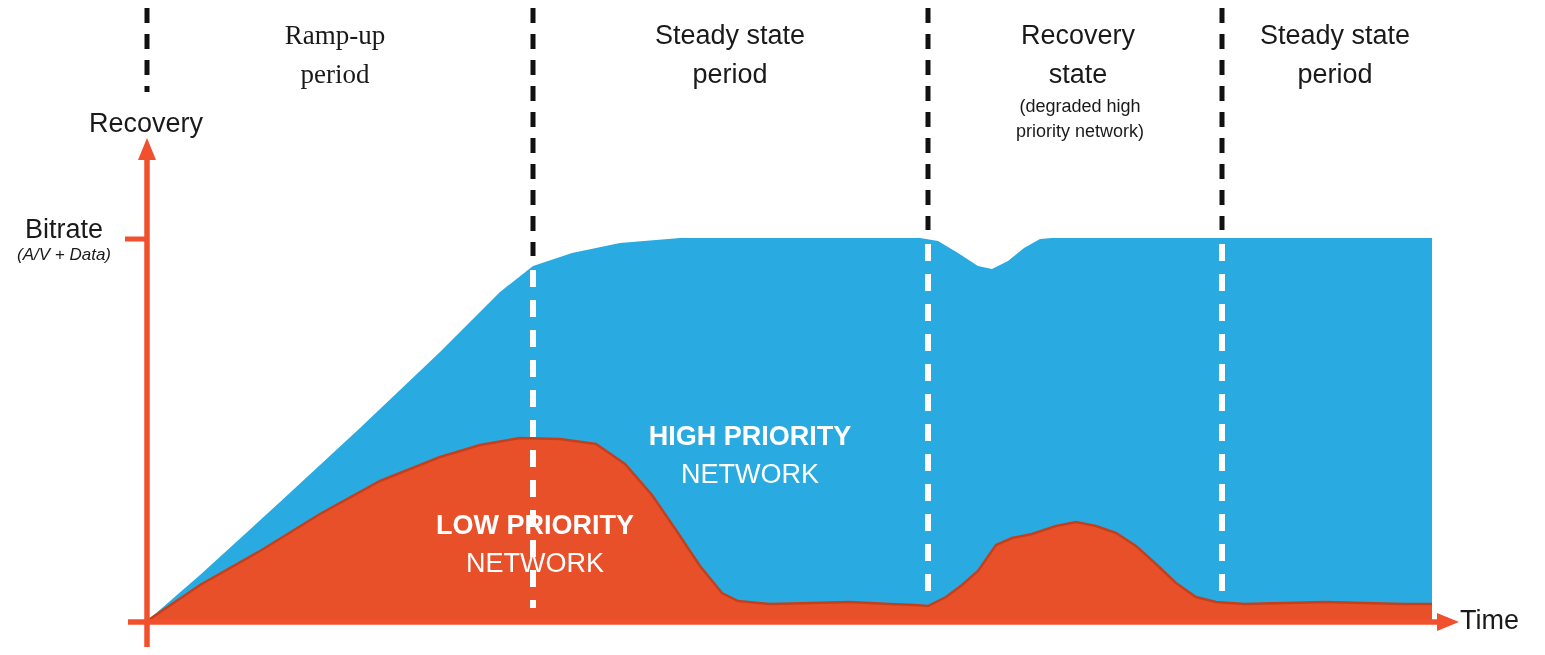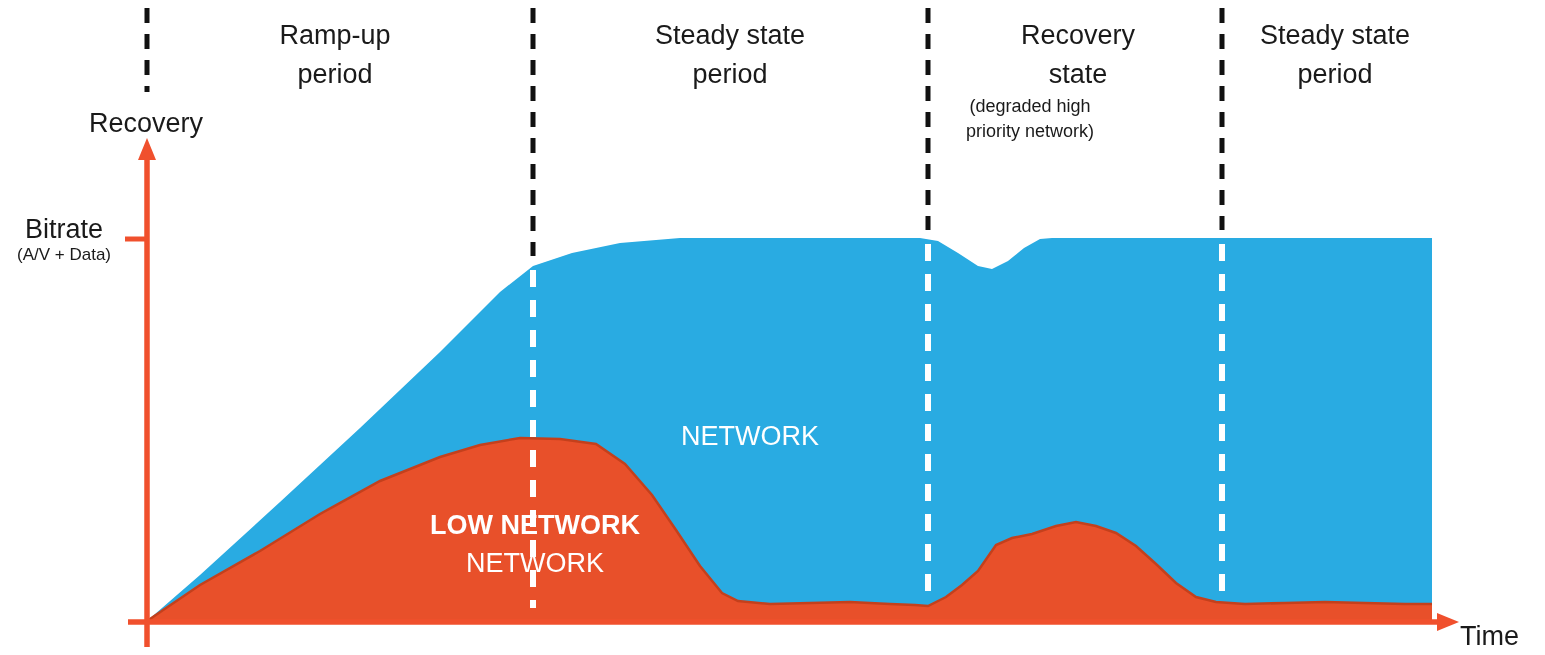--- a/index.html
+++ b/index.html
@@ -29,36 +29,36 @@
     line-height: 39px;
     font-size: 27px;
   }
   .lbl.small {
     font-size: 18px;
     line-height: 25px;
   }
   .lbl.left-align {
     transform: none;
     text-align: left;
-    margin-top: 16px;
   }
   .region-label {
     position: absolute;
     color: #ffffff;
     text-align: center;
     transform: translateX(-50%);
     font-size: 27px;
     line-height: 38px;
   }
   .region-label .b {
     font-weight: bold;
   }
   .target-note {
     font-size: 17px;
     line-height: 20px;
+    font-style: italic;
   }
 </style>
 </head>
 <body>
 
 <div class="stage">
 
   <svg width="1545" height="655" viewBox="0 0 1545 655">
 
     <polygon points="147,621 200,575 280,502 360,428 440,352 500,292 533,266 572,253 620,243 680,238 920,238 938,241 958,253 978,266 992,269 1008,261 1024,248 1040,239 1052,238 1432,238 1432,621" fill="#29ABE2"></polygon>
@@ -84,36 +84,37 @@
     <line x1="125" y1="239" x2="149" y2="239" stroke-width="5" stroke="#F0502D"></line>
   </svg>
 
   <div class="lbl" style="left:146px; top:104px;">Recovery</div>
 
   <div class="lbl left-align" style="left:1460px; top:601px;">Time</div>
 
   <div class="lbl" style="left:64px; top:210px;">Bitrate</div>
   <div class="lbl target-note" style="left:64px; top:245px;">(A/V + Data)</div>
 
-  <div class="lbl" style="left:335px; top:16px;">Ramp-up
+  <div class="lbl" style="left:335px; top:16px;font-family:Liberation Serif, serif;">Ramp-up
 period</div>
 
   <div class="lbl" style="left:730px; top:16px;">Steady state
 period</div>
 
   <div class="lbl" style="left:1078px; top:16px;">Recovery
 state</div>
-  <div class="lbl small" style="left:1030px; top:94px;">(degraded high
+  <div class="lbl small" style="left:1080px; top:94px;">(degraded high
 priority network)</div>
 
   <div class="lbl" style="left:1335px; top:16px;">Steady state
 period</div>
 
   <div class="region-label" style="left:750px; top:417px;">
+    <div class="b">HIGH PRIORITY</div>
     <div>NETWORK</div>
   </div>
 
   <div class="region-label" style="left:535px; top:506px;">
-    <div class="b">LOW NETWORK</div>
+    <div class="b">LOW PRIORITY</div>
     <div>NETWORK</div>
   </div>
 
 </div>
 
 </body></html>

